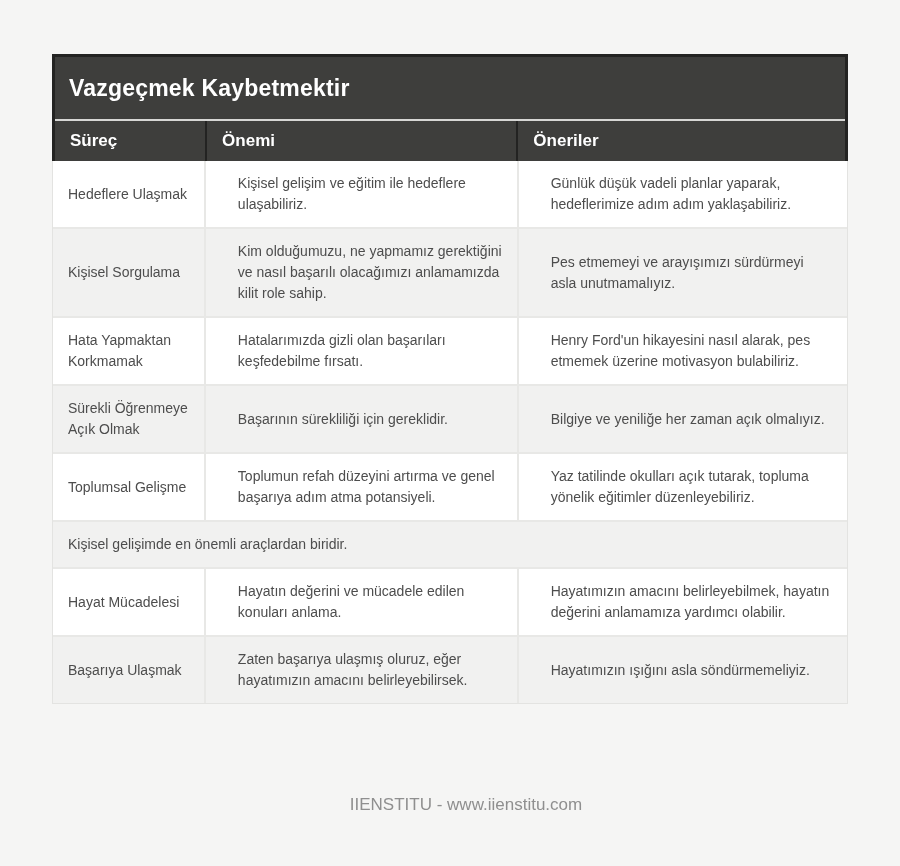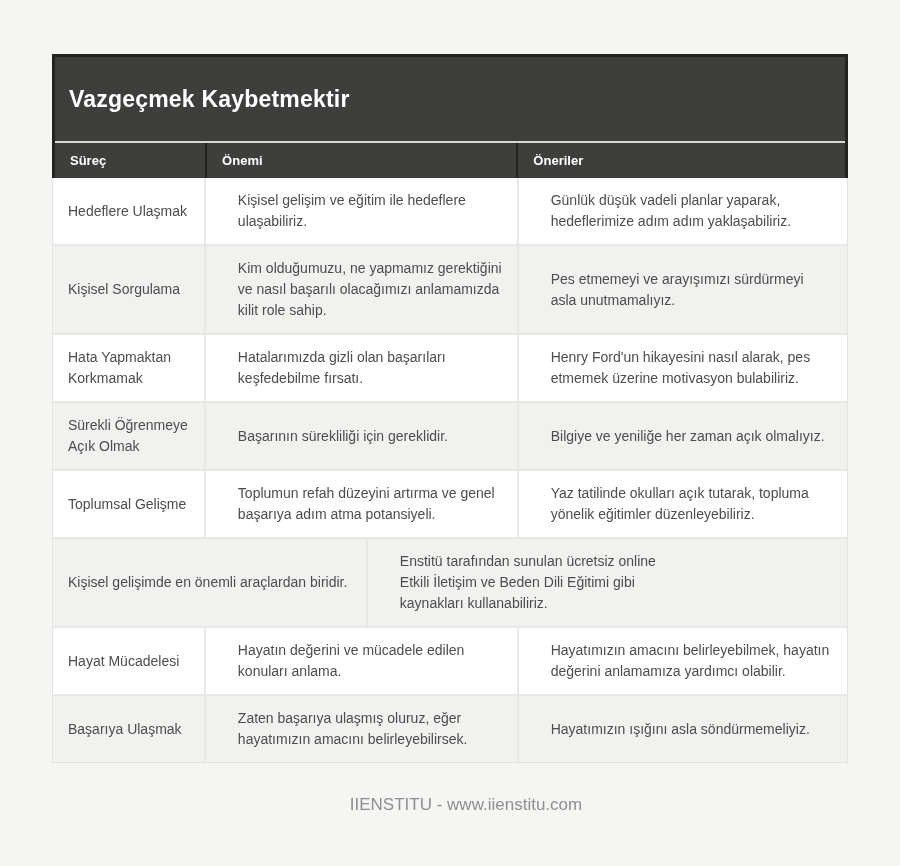--- a/index.html
+++ b/index.html
@@ -30,37 +30,37 @@
   .dark-section {
     background: #3e3e3c;
     border: 3px solid #232322;
     border-bottom: none;
     box-sizing: border-box;
   }
   .title-bar {
     height: 52px;
     display: flex;
     align-items: center;
-    padding: 16px 14px;
+    padding: 5px 14px;
   }
   .title-bar h1 {
     margin: 0;
     font-size: 23px;
     font-weight: bold;
     color: #ffffff;
     letter-spacing: 0.2px;
   }
   .header-row {
     display: flex;
     border-top: 2px solid #d6d6d4;
   }
   .header-cell {
     box-sizing: border-box;
     padding: 10px 15px;
-    font-size: 13px;
+    font-size: 17px;
     font-weight: bold;
     color: #ffffff;
     display: flex;
     align-items: center;
   }
   .header-cell + .header-cell {
     border-left: 2px solid #232322;
   }
   .col-1 { width: 19.0%; }
   .col-2 { width: 39.4%; }
@@ -151,21 +151,20 @@
       </div>
 
       <div class="trow">
         <div class="tcell col-1">Toplumsal Gelişme</div>
         <div class="tcell col-2">Toplumun refah düzeyini artırma ve genel başarıya adım atma potansiyeli.</div>
         <div class="tcell col-3">Yaz tatilinde okulları açık tutarak, topluma yönelik eğitimler düzenleyebiliriz.</div>
       </div>
 
       <div class="trow">
         <div class="tcell col-2">Kişisel gelişimde en önemli araçlardan biridir.</div>
-        <div class="tcell col-3">Enstitü tarafından sunulan ücretsiz online Etkili İletişim ve Beden Dili Eğitimi gibi kaynakları kullanabiliriz.</div>
       </div>
 
       <div class="trow">
         <div class="tcell col-1">Hayat Mücadelesi</div>
         <div class="tcell col-2">Hayatın değerini ve mücadele edilen konuları anlama.</div>
         <div class="tcell col-3">Hayatımızın amacını belirleyebilmek, hayatın değerini anlamamıza yardımcı olabilir.</div>
       </div>
 
       <div class="trow">
         <div class="tcell col-1">Başarıya Ulaşmak</div>

